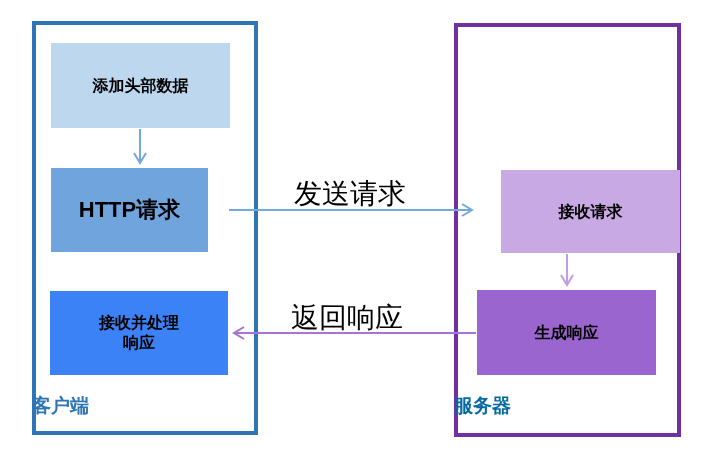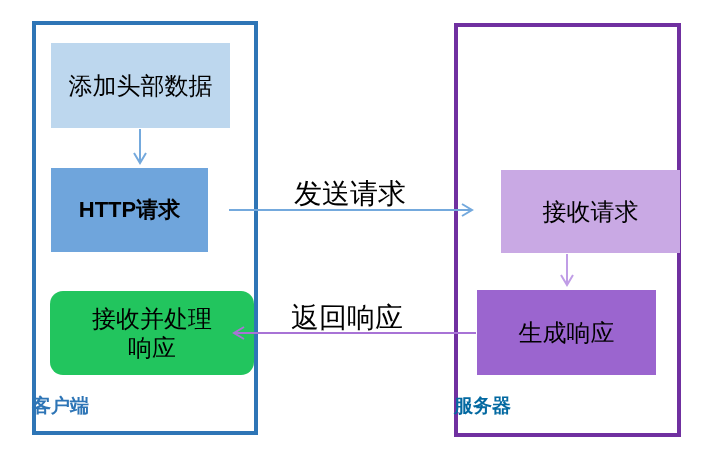--- a/index.html
+++ b/index.html
@@ -32,25 +32,25 @@
     position: absolute;
     box-sizing: border-box;
     display: flex;
     flex-direction: column;
     align-items: center;
     justify-content: center;
     text-align: center;
     color: #000000;
     line-height: 1.22;
   }
-  .node .cjk { font-size: 24px; font-weight: 400; }
+  .node .cjk { font-size: 16px; font-weight: 700; }
   .node .bold-line { font-size: 22px; font-weight: 700; }
   .box-add-header { left: 51px; top: 43px; width: 179px; height: 85px; background: #BDD7EE; }
   .box-http       { left: 51px; top: 168px; width: 157px; height: 84px; background: #6FA5DC; }
-  .box-recv-proc  { left: 50px; top: 291px; width: 204px; height: 84px; background: #22c55e; border-radius: 13px; }
+  .box-recv-proc  { left: 50px; top: 291px; width: 178px; height: 84px; background: #3b82f6; }
   .box-recv-req   { left: 477px; top: 170px; width: 179px; height: 83px; background: #C9A9E4; margin-left: 24px; }
   .box-gen-resp   { left: 477px; top: 290px; width: 179px; height: 85px; background: #9B65CF; gap: 35px; }
   .zone-label {
     position: absolute;
     text-align: left;
     font-size: 19px;
     font-weight: 700;
   }
   .zone-label.client { left: 32px; top: 393px; width: 226px; color: #2E75B6; }
   .zone-label.server { left: 454px; top: 393px; width: 270px; color: #0369a1; }

